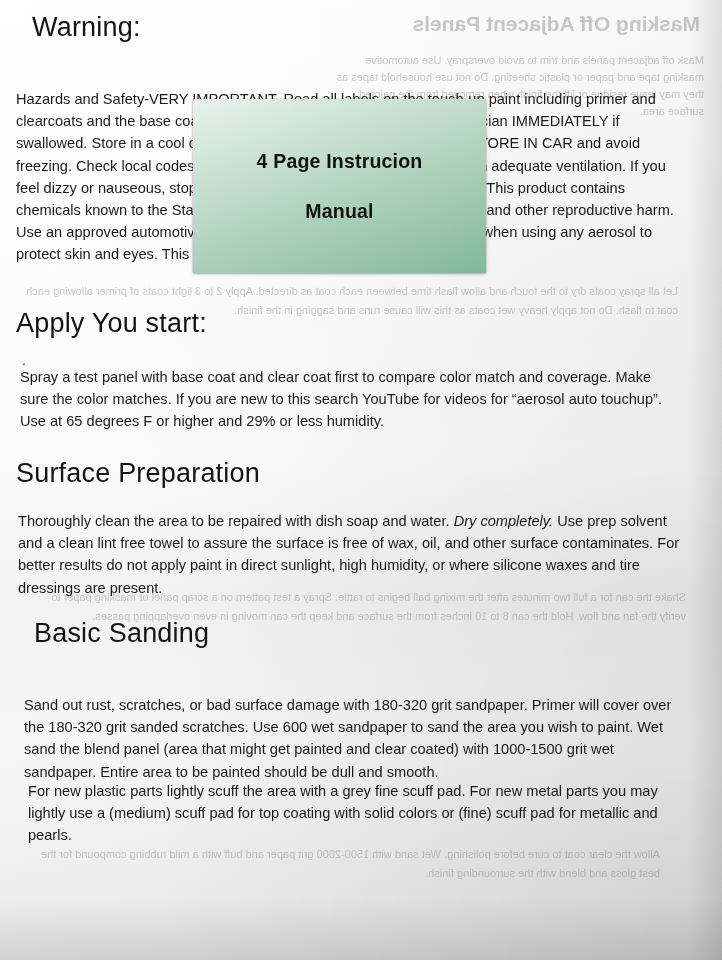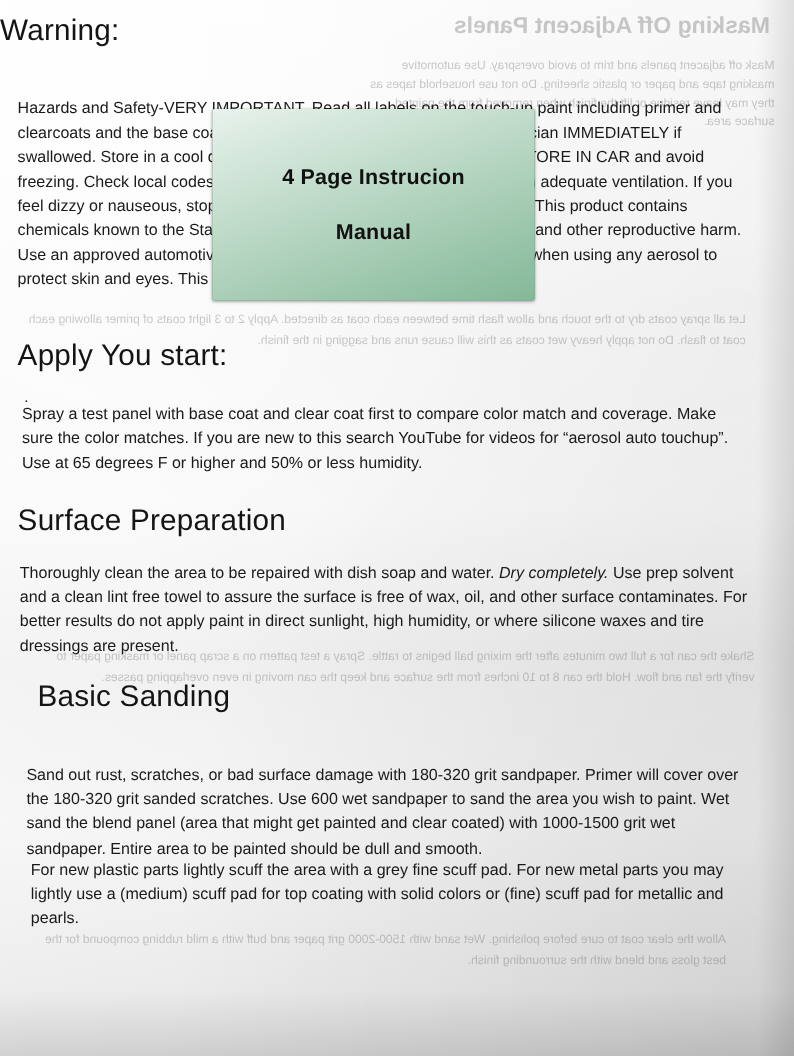--- a/index.html
+++ b/index.html
@@ -106,21 +106,21 @@
   }
   p.body {
     position: absolute;
     margin: 0;
     font-size: 14.6px;
     line-height: 1.52;
     color: #1a1a1a;
   }
   p.body em { }
 
-  #h-warning   { left: 0;  top: 12px; text-align: center; }
+  #h-warning   { left: 32px;  top: 12px; text-align: center; }
   #p-warning   { left: 16px;  top: 88px;  width: 672px; }
 
   #h-before    { left: 16px;  top: 308px; }
   #dot-before  {
     position: absolute;
     left: 22px;
     top: 352px;
     font-size: 14px;
     color: #1a1a1a;
   }
@@ -197,21 +197,21 @@
 <div class="bleed" id="bleed-b3">Shake the can for a full two minutes after the mixing ball begins to rattle. Spray a test pattern on a scrap panel or masking paper to verify the fan and flow. Hold the can 8 to 10 inches from the surface and keep the can moving in even overlapping passes.</div>
 <div class="bleed" id="bleed-b4">Allow the clear coat to cure before polishing. Wet sand with 1500-2000 grit paper and buff with a mild rubbing compound for the best gloss and blend with the surrounding finish.</div>
 
 <div id="content">
 
   <h2 class="heading" id="h-warning">Warning:</h2>
   <p class="body" id="p-warning">Hazards and Safety-VERY IMPORTANT. Read all labels on the touch-up paint including primer and clearcoats and the base coat. Keep out of reach of children. Call a physician IMMEDIATELY if swallowed. Store in a cool dry place between 50F and 120F. DO NOT STORE IN CAR and avoid freezing. Check local codes and regulations for proper disposal. Use with adequate ventilation. If you feel dizzy or nauseous, stop product use immediately and call physician. This product contains chemicals known to the State of California to cause birth defects, cancer and other reproductive harm. Use an approved automotive paint respirator and WEAR safety goggles when using any aerosol to protect skin and eyes. This includes the primer, paint and clearcoat.</p>
 
   <h2 class="heading" id="h-before">Apply You start:</h2>
   <div id="dot-before">.</div>
-  <p class="body" id="p-before">Spray a test panel with base coat and clear coat first to compare color match and coverage. Make sure the color matches.  If you are new to this search YouTube for videos for “aerosol auto touchup”.  Use at 65 degrees F or higher and 50% or less humidity.</p>
+  <p class="body" id="p-before">Spray a test panel with base coat and clear coat first to compare color match and coverage. Make sure the color matches.  If you are new to this search YouTube for videos for “aerosol auto touchup”.  Use at 65 degrees F or higher and 29% or less humidity.</p>
 
   <h2 class="heading" id="h-surface">Surface Preparation</h2>
   <p class="body" id="p-surface"><span>Thoroughly clean the area to be repaired with dish soap and water.  </span><em>Dry completely.</em><span> Use prep solvent and a clean lint free towel to assure the surface is free of wax, oil, and other surface contaminates. For better results do not apply paint in direct sunlight, high humidity, or where silicone waxes and tire dressings are present.</span></p>
 
   <h2 class="heading" id="h-sanding">Basic Sanding</h2>
   <p class="body" id="p-sanding1">Sand out rust, scratches, or bad surface damage with 180-320 grit sandpaper. Primer will cover over the 180-320 grit sanded scratches. Use 600 wet sandpaper to sand the area you wish to paint. Wet sand the blend panel (area that might get painted and clear coated) with 1000-1500 grit wet sandpaper. Entire area to be painted should be dull and smooth.</p>
   <p class="body" id="p-sanding2">For new plastic parts lightly scuff the area with a grey fine scuff pad. For new metal parts you may lightly use a (medium) scuff pad for top coating with solid colors or (fine) scuff pad for metallic and pearls.</p>
 
 </div>
 

